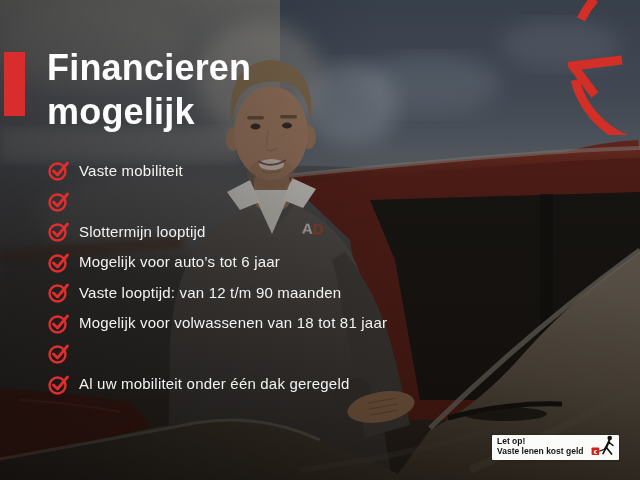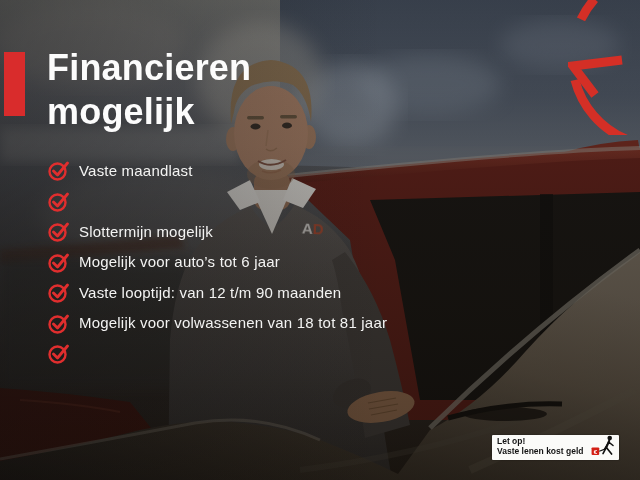--- a/index.html
+++ b/index.html
@@ -168,34 +168,34 @@
       <span>Financieren</span>
       <span>mogelijk</span>
     </h1>
 
     <div class="checklist">
       <div class="check-row">
         <svg class="check-icon" viewBox="0 0 21 22">
             <circle cx="9.5" cy="12.5" r="8" fill="none" stroke="#e02e2e" stroke-width="2.4"></circle>
             <path d="M5.5 12 L9.5 16 L19.5 4" fill="none" stroke="#e02e2e" stroke-width="2.8" stroke-linecap="round" stroke-linejoin="round"></path>
           </svg>
-        <span class="check-label">Vaste maandlast</span>
-      </div>
-      <div class="check-row">
-        <svg class="check-icon" viewBox="0 0 21 22">
-            <circle cx="9.5" cy="12.5" r="8" fill="none" stroke="#e02e2e" stroke-width="2.4"></circle>
-            <path d="M5.5 12 L9.5 16 L19.5 4" fill="none" stroke="#e02e2e" stroke-width="2.8" stroke-linecap="round" stroke-linejoin="round"></path>
-          </svg>
-      </div>
-      <div class="check-row">
-        <svg class="check-icon" viewBox="0 0 21 22">
-            <circle cx="9.5" cy="12.5" r="8" fill="none" stroke="#e02e2e" stroke-width="2.4"></circle>
-            <path d="M5.5 12 L9.5 16 L19.5 4" fill="none" stroke="#e02e2e" stroke-width="2.8" stroke-linecap="round" stroke-linejoin="round"></path>
-          </svg>
-        <span class="check-label">Slottermijn mogelijk</span>
+        <span class="check-label">Vaste mobiliteit</span>
+      </div>
+      <div class="check-row">
+        <svg class="check-icon" viewBox="0 0 21 22">
+            <circle cx="9.5" cy="12.5" r="8" fill="none" stroke="#e02e2e" stroke-width="2.4"></circle>
+            <path d="M5.5 12 L9.5 16 L19.5 4" fill="none" stroke="#e02e2e" stroke-width="2.8" stroke-linecap="round" stroke-linejoin="round"></path>
+          </svg>
+      </div>
+      <div class="check-row">
+        <svg class="check-icon" viewBox="0 0 21 22">
+            <circle cx="9.5" cy="12.5" r="8" fill="none" stroke="#e02e2e" stroke-width="2.4"></circle>
+            <path d="M5.5 12 L9.5 16 L19.5 4" fill="none" stroke="#e02e2e" stroke-width="2.8" stroke-linecap="round" stroke-linejoin="round"></path>
+          </svg>
+        <span class="check-label">Slottermijn looptijd</span>
       </div>
       <div class="check-row">
         <svg class="check-icon" viewBox="0 0 21 22">
             <circle cx="9.5" cy="12.5" r="8" fill="none" stroke="#e02e2e" stroke-width="2.4"></circle>
             <path d="M5.5 12 L9.5 16 L19.5 4" fill="none" stroke="#e02e2e" stroke-width="2.8" stroke-linecap="round" stroke-linejoin="round"></path>
           </svg>
         <span class="check-label">Mogelijk voor auto’s tot 6 jaar</span>
       </div>
       <div class="check-row">
         <svg class="check-icon" viewBox="0 0 21 22">
@@ -209,20 +209,27 @@
             <circle cx="9.5" cy="12.5" r="8" fill="none" stroke="#e02e2e" stroke-width="2.4"></circle>
             <path d="M5.5 12 L9.5 16 L19.5 4" fill="none" stroke="#e02e2e" stroke-width="2.8" stroke-linecap="round" stroke-linejoin="round"></path>
           </svg>
         <span class="check-label">Mogelijk voor volwassenen van 18 tot 81 jaar</span>
       </div>
       <div class="check-row">
         <svg class="check-icon" viewBox="0 0 21 22">
             <circle cx="9.5" cy="12.5" r="8" fill="none" stroke="#e02e2e" stroke-width="2.4"></circle>
             <path d="M5.5 12 L9.5 16 L19.5 4" fill="none" stroke="#e02e2e" stroke-width="2.8" stroke-linecap="round" stroke-linejoin="round"></path>
           </svg>
+      </div>
+      <div class="check-row">
+        <svg class="check-icon" viewBox="0 0 21 22">
+            <circle cx="9.5" cy="12.5" r="8" fill="none" stroke="#e02e2e" stroke-width="2.4"></circle>
+            <path d="M5.5 12 L9.5 16 L19.5 4" fill="none" stroke="#e02e2e" stroke-width="2.8" stroke-linecap="round" stroke-linejoin="round"></path>
+          </svg>
+        <span class="check-label">Al uw mobiliteit onder één dak geregeld</span>
       </div>
     </div>
 
     <svg class="brand-arc" viewBox="0 0 72 135">
       <path d="M13 19.4 A 88 88 0 0 1 26.6 -1" fill="none" stroke="#d42f26" stroke-width="9"></path>
       <path d="M7 80 A 88 88 0 0 0 57.6 139" fill="none" stroke="#d42f26" stroke-width="9"></path>
       <path d="M54 60 L5 66 L27 95" fill="none" stroke="#d42f26" stroke-width="9" stroke-linejoin="miter"></path>
     </svg>
 
     <div class="warn-badge">

